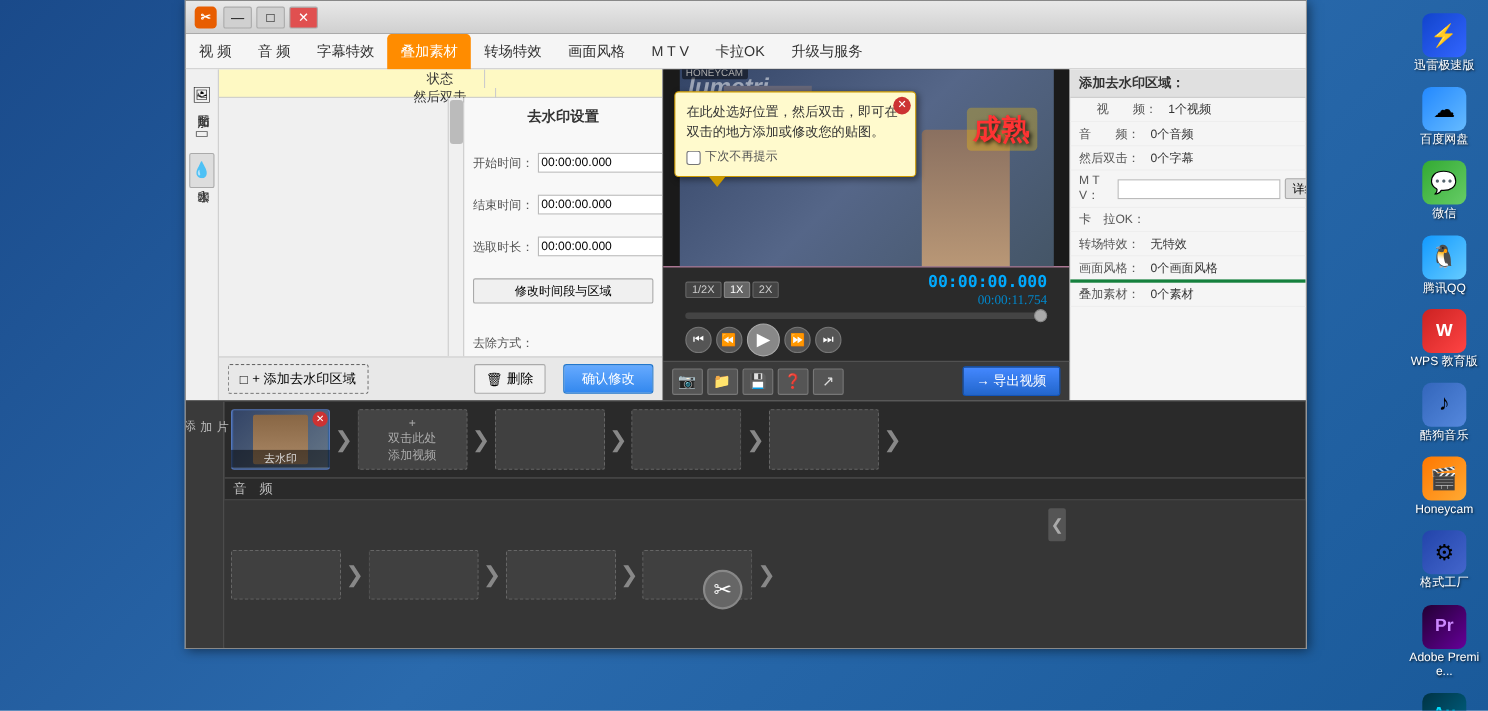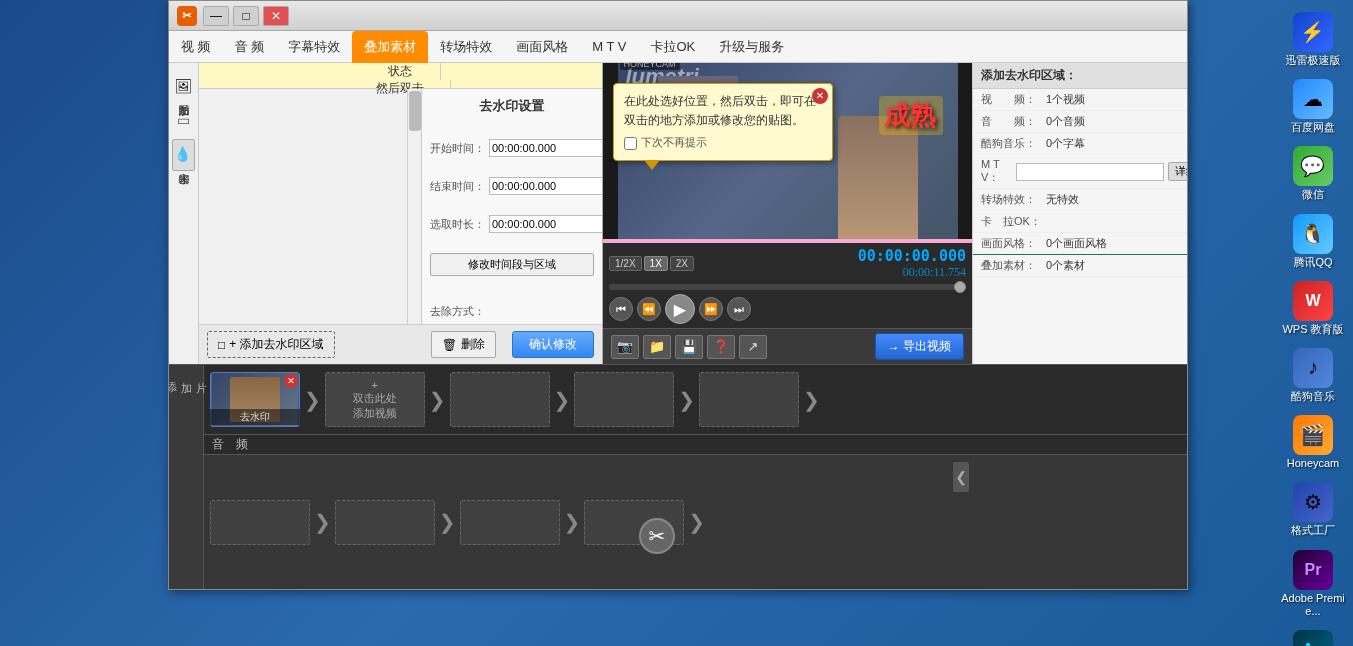--- a/index.html
+++ b/index.html
@@ -356,21 +356,21 @@
           <div style="position:absolute;bottom:0;right:40px;width:80px;height:130px;background:linear-gradient(to bottom,#8a7060,#bb9977);border-radius:4px 4px 0 0;"></div>
 
           <div style="position:absolute;top:40px;right:15px;color:#ff3333;font-size:26px;font-weight:bold;text-shadow:2px 2px 4px rgba(0,0,0,0.8);background:rgba(255,200,0,0.3);padding:2px 6px;border-radius:4px;">成熟</div>
 
           <div style="position:absolute;top:20px;left:40px;width:80px;height:50px;background:#667;"></div>
 
           <div style="position:absolute;top:2px;left:2px;background:rgba(0,0,0,0.5);color:#aaa;font-size:9px;padding:1px 4px;border-radius:2px;">HONEYCAM</div>
         </div>
       </div>
 
-      <div style="background:#2a2a2a;padding:4px 6px;border-top:4px solid #f9a8d4;">
+      <div style="background:#2a2a2a;padding:4px 20px;border-top:1px solid #f9a8d4;">
 
         <div style="display:flex;align-items:center;justify-content:space-between;">
           <div style="display:flex;gap:2px;">
             <button style="background:#444;border:1px solid #666;color:#ccc;font-size:10px;padding:1px 5px;cursor:pointer;border-radius:2px;">1/2X</button>
             <button style="background:#666;border:1px solid #888;color:white;font-size:10px;padding:1px 5px;cursor:pointer;border-radius:2px;">1X</button>
             <button style="background:#444;border:1px solid #666;color:#ccc;font-size:10px;padding:1px 5px;cursor:pointer;border-radius:2px;">2X</button>
           </div>
           <div style="text-align:right;">
             <div style="color:#00aaff;font-size:15px;font-family:monospace;font-weight:bold;">00:00:00.000</div>
             <div style="color:#0088cc;font-size:12px;font-family:Liberation Serif, serif;">00:00:11.754</div>
@@ -398,45 +398,45 @@
         <div style="width:28px;height:24px;background:#555;border:1px solid #777;display:flex;align-items:center;justify-content:center;cursor:pointer;border-radius:2px;font-size:13px;color:#ddd;">❓</div>
         <div style="width:28px;height:24px;background:#555;border:1px solid #777;display:flex;align-items:center;justify-content:center;cursor:pointer;border-radius:2px;font-size:13px;color:#ddd;">↗</div>
         <button style="background:linear-gradient(to bottom,#4488ff,#2266cc);border:1px solid #1155bb;color:white;padding:4px 12px;cursor:pointer;border-radius:3px;font-size:12px;display:flex;align-items:center;gap:4px;margin-left:auto;">→ 导出视频</button>
       </div>
     </div>
 
     <div style="width:215px;background:#f5f5f5;border-left:1px solid #ccc;flex-shrink:0;display:flex;flex-direction:column;">
       <div style="background:#e0e0e0;padding:4px 8px;font-size:12px;font-weight:bold;color:#333;border-bottom:1px solid #ccc;">添加去水印区域：</div>
 
       <div style="display:flex;padding:3px 8px;font-size:11px;border-bottom:1px solid #eee;">
-        <span style="color:#555;min-width:65px;">视　　频：</span>
+        <span style="color:#555;min-width:65px;margin-left:16px;">视　　频：</span>
         <span style="color:#333;">1个视频</span>
       </div>
       <div style="display:flex;padding:3px 8px;font-size:11px;border-bottom:1px solid #eee;">
         <span style="color:#555;min-width:65px;">音　　频：</span>
         <span style="color:#333;">0个音频</span>
       </div>
       <div style="display:flex;padding:3px 8px;font-size:11px;border-bottom:1px solid #eee;">
-        <span style="color:#555;min-width:65px;">酷狗音乐：</span>
+        <span style="color:#555;min-width:65px;">然后双击：</span>
         <span style="color:#333;">0个字幕</span>
       </div>
       <div style="display:flex;align-items:center;padding:3px 8px;font-size:11px;border-bottom:1px solid #eee;">
         <span style="color:#555;min-width:35px;">M T V：</span>
         <input type="text" style="flex: 1 1 0%; height: 18px; border: 1px solid rgb(187, 187, 187); font-size: 11px; padding: 0px 2px;">
         <button style="background:#ddd;border:1px solid #aaa;padding:1px 6px;font-size:11px;cursor:pointer;border-radius:2px;margin-left:4px;white-space:nowrap;">详细</button>
       </div>
       <div style="display:flex;padding:3px 8px;font-size:11px;border-bottom:1px solid #eee;">
+        <span style="color:#555;min-width:65px;">卡　拉OK：</span>
+        <span style="color:#333;"></span>
+      </div>
+      <div style="display:flex;padding:3px 8px;font-size:11px;border-bottom:1px solid #eee;">
         <span style="color:#555;min-width:65px;">转场特效：</span>
         <span style="color:#333;">无特效</span>
       </div>
-      <div style="display:flex;padding:3px 8px;font-size:11px;border-bottom:1px solid #eee;">
-        <span style="color:#555;min-width:65px;">卡　拉OK：</span>
-        <span style="color:#333;"></span>
-      </div>
-      <div style="display:flex;padding:3px 8px;font-size:11px;border-bottom:1px solid #15803d;">
+      <div style="display:flex;padding:3px 8px;font-size:11px;border-bottom:3px solid #15803d;">
         <span style="color:#555;min-width:65px;">画面风格：</span>
         <span style="color:#333;">0个画面风格</span>
       </div>
       <div style="display:flex;padding:3px 8px;font-size:11px;border-bottom:1px solid #eee;">
         <span style="color:#555;min-width:65px;">叠加素材：</span>
         <span style="color:#333;">0个素材</span>
       </div>
     </div>
 
   </div>

